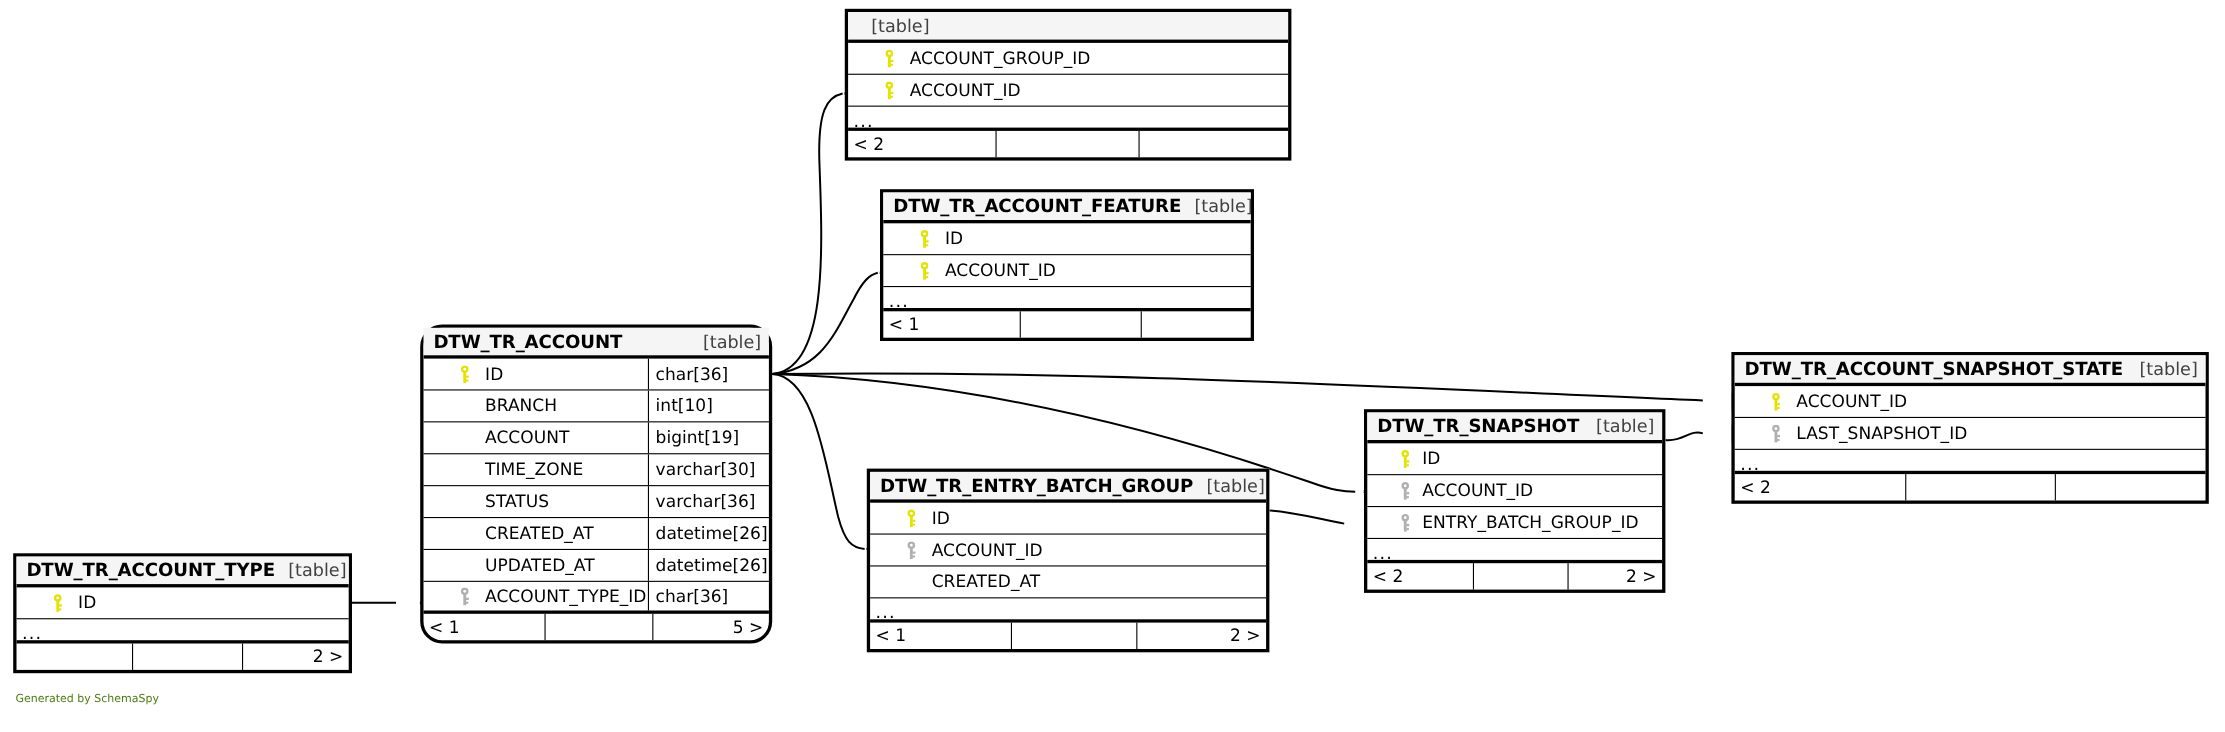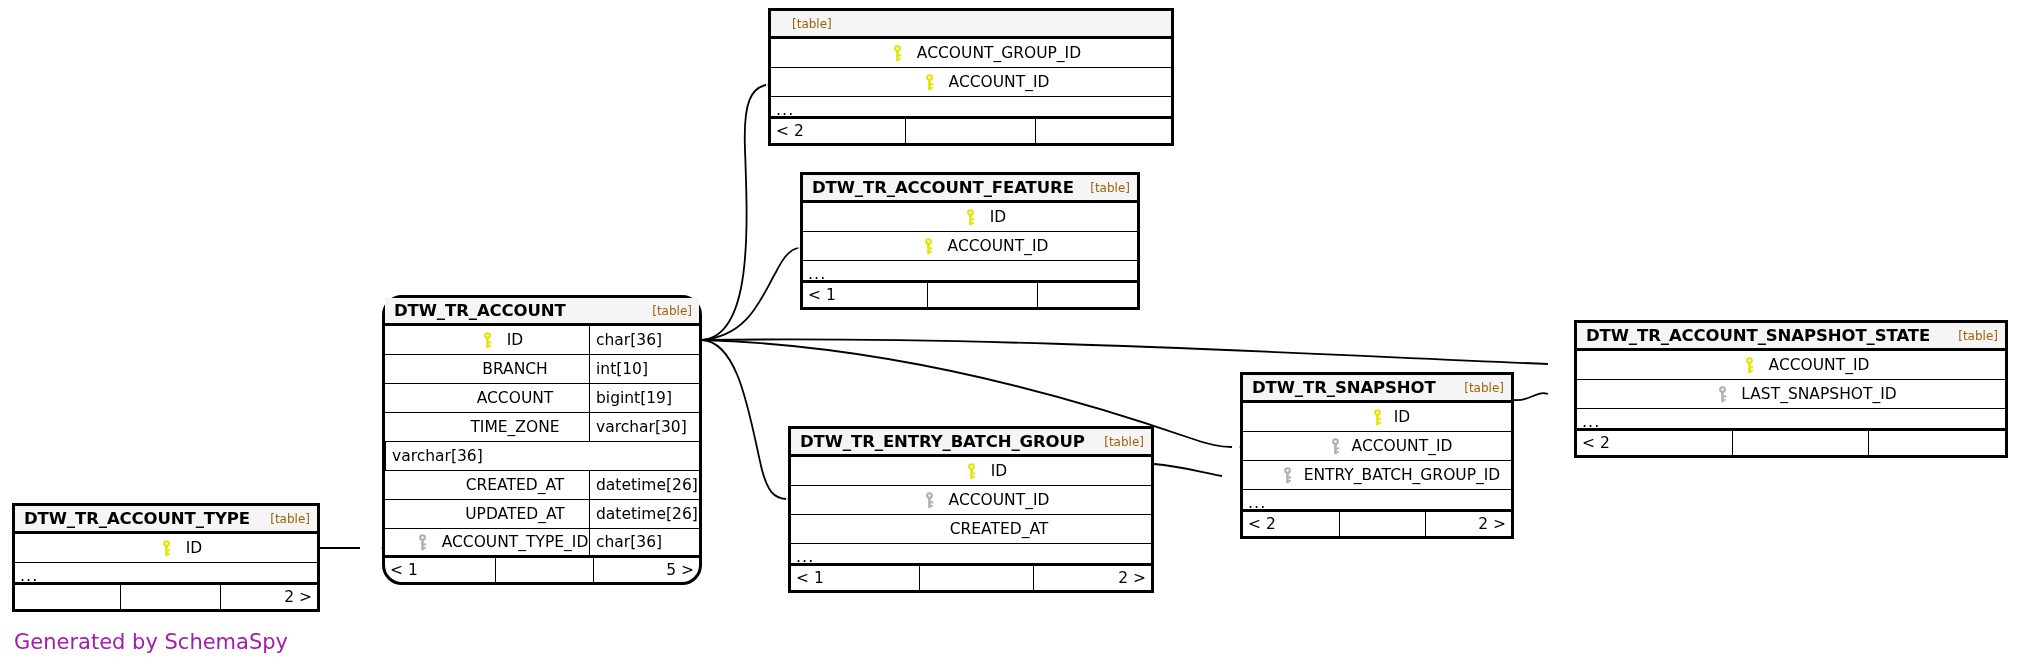--- a/index.html
+++ b/index.html
@@ -46,43 +46,42 @@
     height: 28px;
     white-space: nowrap;
   }
   .tbl-title-name {
     font-weight: bold;
     font-size: 16.5px;
     color: #000000;
     letter-spacing: -0.1px;
   }
   .tbl-title-tag {
-    font-size: 12px;
-    color: #a16207;
+    font-size: 16px;
+    color: #404040;
     padding-left: 12px;
   }
   .tbl-row {
     display: flex;
     align-items: stretch;
     border-bottom: 1.6px solid #000000;
     box-sizing: border-box;
     height: 29px;
     white-space: nowrap;
   }
   .tbl-row.last-col-row {
     border-bottom: 3px solid #000000;
   }
   .col-name {
     display: flex;
     align-items: center;
     flex: 1 1 auto;
     box-sizing: border-box;
     padding-left: 24px;
     overflow: hidden;
-    justify-content: center;
   }
   .col-type {
     display: flex;
     align-items: center;
     box-sizing: border-box;
     border-left: 1.6px solid #000000;
     padding-left: 6px;
     font-size: 15.5px;
     color: #000000;
     width: 110px;
@@ -125,22 +124,22 @@
     font-size: 15.5px;
     color: #000000;
     padding: 0 5px;
     overflow: hidden;
   }
   .foot-cell + .foot-cell { border-left: 1.6px solid #000000; }
   .foot-left { justify-content: flex-start; }
   .foot-right { justify-content: flex-end; }
   .credit {
     position: absolute;
-    font-size: 21px;
-    color: #a21caf;
+    font-size: 10px;
+    color: #4d7c0f;
     white-space: nowrap;
   }
   svg.keyicon { display: block; }
 </style>
 </head>
 <body>
 
 <div id="canvas">
 
   <svg id="edges" viewBox="0 0 2023 665" xmlns="http://www.w3.org/2000/svg">
@@ -327,20 +326,24 @@
           <div class="col-type">bigint[19]</div>
         </div>
         <div class="tbl-row">
           <div class="col-name">
             <span class="keyslot"></span>
             <span class="col-label pad-name">TIME_ZONE</span>
           </div>
           <div class="col-type">varchar[30]</div>
         </div>
         <div class="tbl-row">
+          <div class="col-name">
+            <span class="keyslot"></span>
+            <span class="col-label pad-name">STATUS</span>
+          </div>
           <div class="col-type">varchar[36]</div>
         </div>
         <div class="tbl-row">
           <div class="col-name">
             <span class="keyslot"></span>
             <span class="col-label pad-name">CREATED_AT</span>
           </div>
           <div class="col-type">datetime[26]</div>
         </div>
         <div class="tbl-row">

